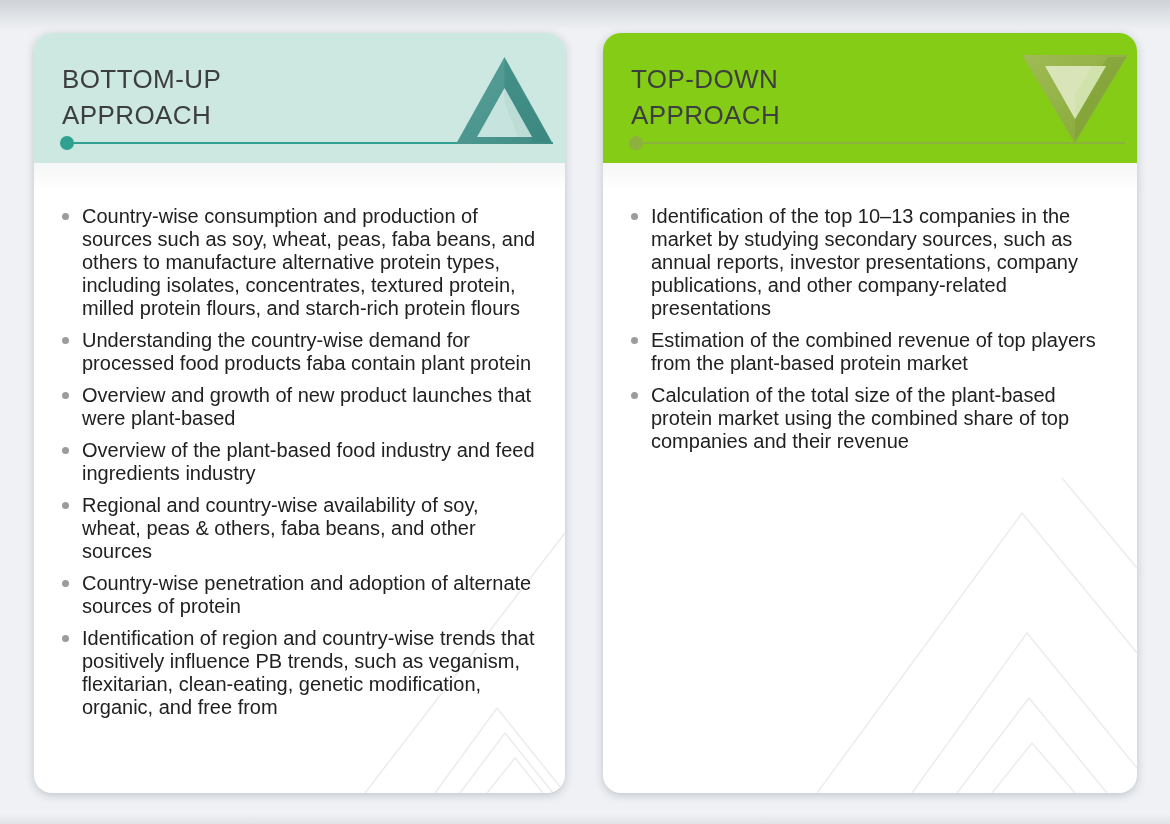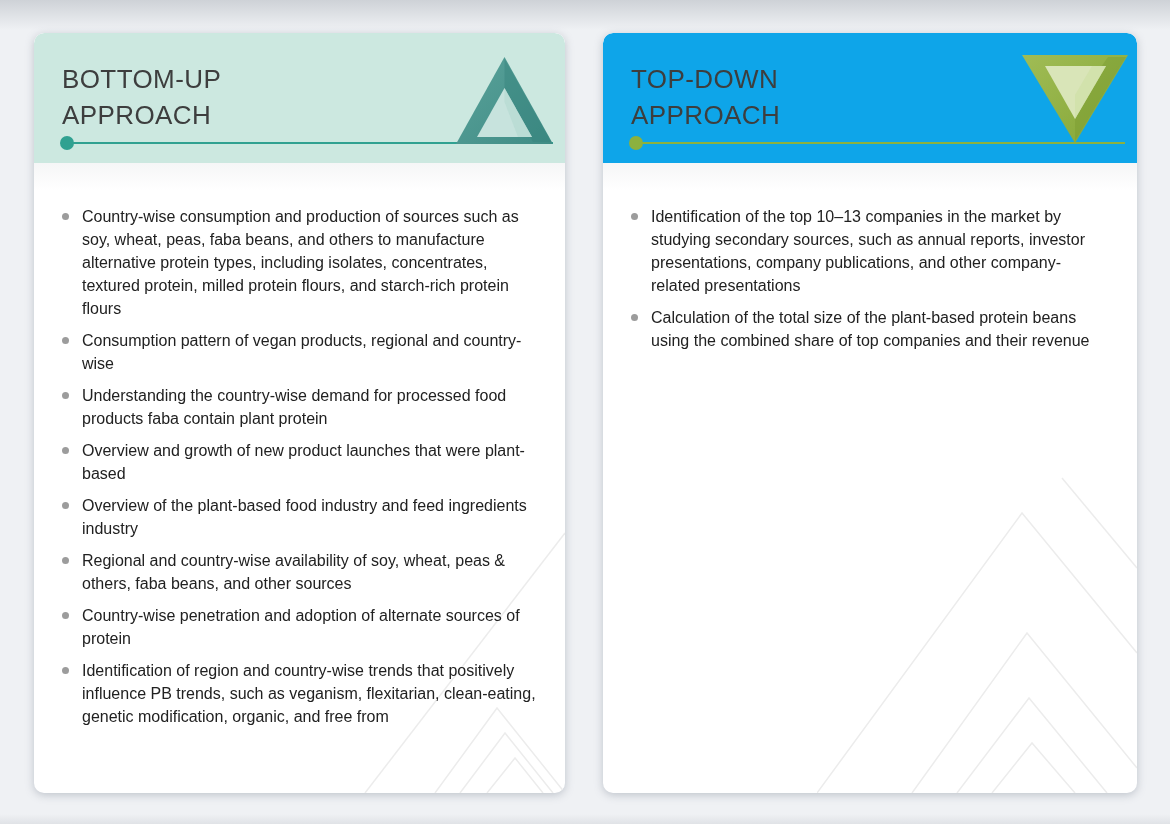--- a/index.html
+++ b/index.html
@@ -18,21 +18,21 @@
     position: absolute; bottom: 0; left: 0; width: 100%; height: 10px;
     background: linear-gradient(to top, rgba(90,100,112,0.10), rgba(90,100,112,0));
     pointer-events: none;
   }
   .card {
     position: absolute;
     top: 33px;
     width: 531px;
     height: 760px;
     background: #ffffff;
-    border-radius: 10px;
+    border-radius: 18px;
     box-shadow: 0 2px 8px rgba(130,140,152,0.45);
     overflow: hidden;
   }
   .card.left  { left: 34px; }
   .card.right { left: 603px; width: 534px; }
 
   .card-header {
     position: relative;
     height: 130px;
     border-radius: 10px 10px 0 0;
@@ -83,21 +83,21 @@
     position: absolute;
     right: 0; bottom: 0;
     pointer-events: none;
   }
 
   ul.bullet-list { list-style: none; position: relative; z-index: 2; }
   li.bullet-item {
     position: relative;
     padding-left: 20px;
     margin-bottom: 9px;
-    font-size: 16px;
+    font-size: 20px;
     line-height: 23px;
     color: #212121;
   }
   .bullet-dot {
     position: absolute;
     left: 0; top: 8px;
     width: 7px; height: 7px;
     border-radius: 50%;
     background: #9c9c9c;
   }
@@ -135,24 +135,20 @@
       <path d="M 195 360 L 240 300 L 288 360"></path>
       <path d="M 222 360 L 250 325 L 278 360"></path>
     </svg>
     <ul class="bullet-list">
 
         <li class="bullet-item">
           <span class="bullet-dot"></span>
           <span class="bullet-text">Country-wise consumption and production of sources such as soy, wheat, peas, faba beans, and others to manufacture alternative protein types, including isolates, concentrates, textured protein, milled protein flours, and starch-rich protein flours</span>
         </li>
 
-        <li class="bullet-item">
-          <span class="bullet-dot"></span>
-          <span class="bullet-text">Consumption pattern of vegan products, regional and country-wise</span>
-        </li>
 
         <li class="bullet-item">
           <span class="bullet-dot"></span>
           <span class="bullet-text">Understanding the country-wise demand for processed food products faba contain plant protein</span>
         </li>
 
         <li class="bullet-item">
           <span class="bullet-dot"></span>
           <span class="bullet-text">Overview and growth of new product launches that were plant-based</span>
         </li>
@@ -175,21 +171,21 @@
 
         <li class="bullet-item">
           <span class="bullet-dot"></span>
           <span class="bullet-text">Identification of region and country-wise trends that positively influence PB trends, such as veganism, flexitarian, clean-eating, genetic modification, organic, and free from</span>
         </li>
       </ul>
   </div>
 </section>
 
 <section class="card right">
-  <header class="card-header" style="background: #0ea5e9;">
+  <header class="card-header" style="background: #84cc16;">
     <h2 class="card-title"><span>TOP-DOWN</span><br><span>APPROACH</span></h2>
     <div class="accent-line" style="background: rgb(140, 177, 62);">
       <span class="accent-dot" style="background: rgb(140, 177, 62);"></span>
     </div>
     <svg class="tri-icon" width="106" height="88" viewBox="0 0 106 88">
       <defs>
         <linearGradient id="triOlive" x1="0" y1="0" x2="1" y2="1">
           <stop offset="0" stop-color="#a0bc55"></stop>
           <stop offset="1" stop-color="#84a636"></stop>
         </linearGradient>
@@ -209,22 +205,26 @@
       <path d="M 140 420 L 212 325 L 290 420"></path>
       <path d="M 175 420 L 215 370 L 258 420"></path>
     </svg>
     <ul class="bullet-list">
 
         <li class="bullet-item">
           <span class="bullet-dot"></span>
           <span class="bullet-text">Identification of the top 10–13 companies in the market by studying secondary sources, such as annual reports, investor presentations, company publications, and other company-related presentations</span>
         </li>
 
-
-
-        <li class="bullet-item">
-          <span class="bullet-dot"></span>
-          <span class="bullet-text">Calculation of the total size of the plant-based protein beans using the combined share of top companies and their revenue</span>
+        <li class="bullet-item">
+          <span class="bullet-dot"></span>
+          <span class="bullet-text">Estimation of the combined revenue of top players from the plant-based protein market</span>
+        </li>
+
+
+        <li class="bullet-item">
+          <span class="bullet-dot"></span>
+          <span class="bullet-text">Calculation of the total size of the plant-based protein market using the combined share of top companies and their revenue</span>
         </li>
 
       </ul>
   </div>
 </section>
 
 </body></html>

